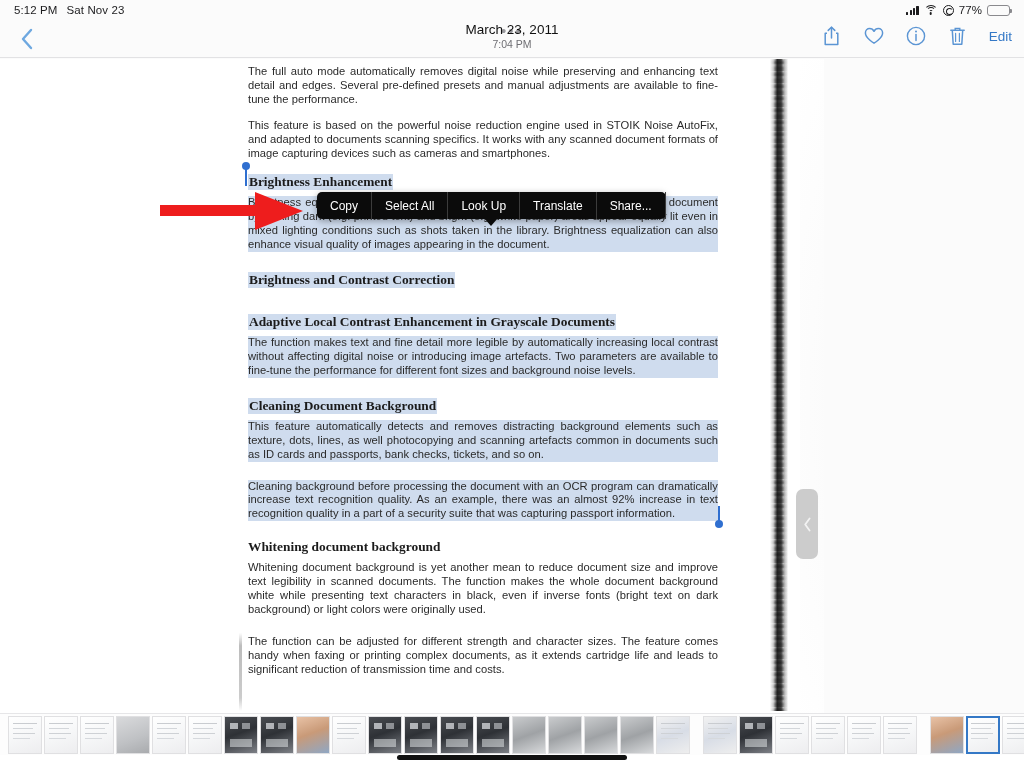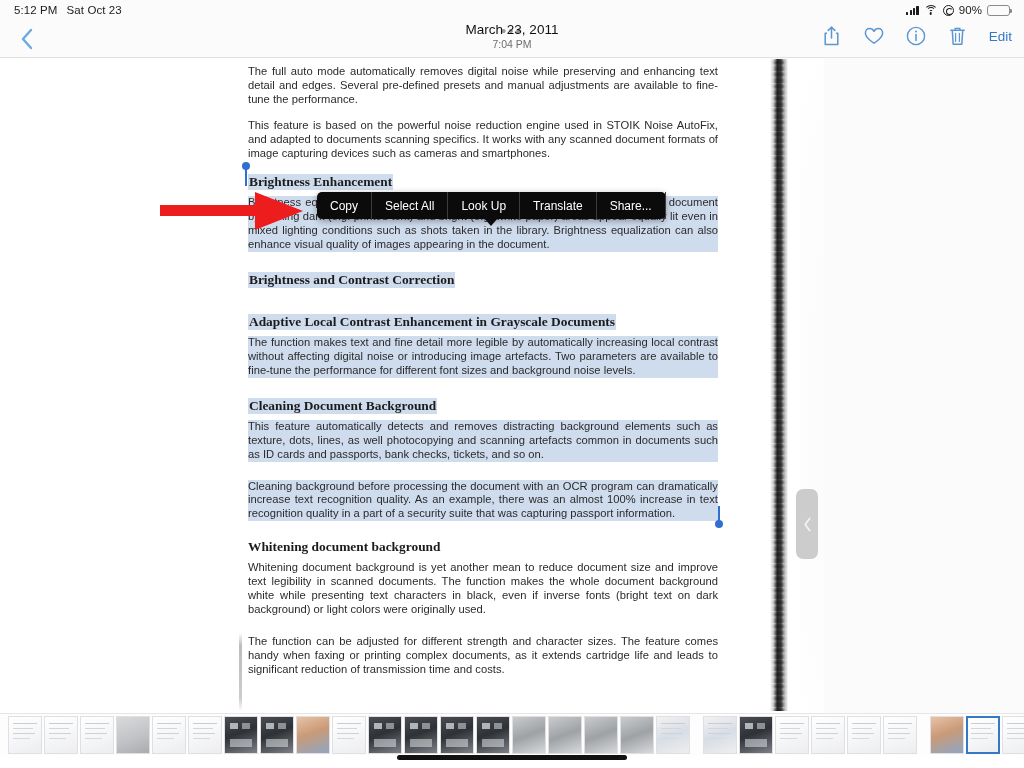--- a/index.html
+++ b/index.html
@@ -159,37 +159,37 @@
     background: #ffffff; }
 </style>
 </head>
 <body>
 
 <div id="app">
 
   <div class="statusbar">
     <div class="sb-left">
       <span>5:12 PM</span>
-      <span>Sat Oct 23</span>
+      <span>Sat Nov 23</span>
     </div>
     <div class="sb-right">
       <span class="sig">
           <i></i>
           <i></i>
           <i></i>
           <i></i>
         </span>
       <span class="wifi">
         <span></span>
           <span></span>
           <span></span>
           <span class="dot"></span>
       </span>
       <span class="lock-ico"></span>
-      <span>90%</span>
+      <span>77%</span>
       <span class="batt"><span class="fill" style="width:48%"></span></span>
     </div>
   </div>
 
   <div class="navbar">
     <div class="grabber">•••</div>
 
     <div class="back-btn">
       <svg width="13" height="22" viewBox="0 0 13 22">
         <path d="M11 2 L3 11 L11 20" fill="none" stroke="#6ea8e0" stroke-width="2.4" stroke-linecap="round" stroke-linejoin="round"></path>
@@ -268,21 +268,21 @@
         <div class="sp6"></div>
         <div class="para sel">The function makes text and fine detail more legible by automatically increasing local contrast without affecting digital noise or introducing image artefacts. Two parameters are available to fine-tune the performance for different font sizes and background noise levels.</div>
         <div class="sp18"></div>
 
         <span class="hd sel">Cleaning Document Background</span>
         <div class="sp6"></div>
         <div class="para sel">This feature automatically detects and removes distracting background elements such as texture, dots, lines, as well photocopying and scanning artefacts common in documents such as ID cards and passports, bank checks, tickets, and so on.</div>
         <div class="sp18"></div>
 
         <div style="position:relative">
-          <div class="para sel">Cleaning background before processing the document with an OCR program can dramatically increase text recognition quality. As an example, there was an almost 100% increase in text recognition quality in a part of a security suite that was capturing passport information.</div>
+          <div class="para sel">Cleaning background before processing the document with an OCR program can dramatically increase text recognition quality. As an example, there was an almost 92% increase in text recognition quality in a part of a security suite that was capturing passport information.</div>
           <span class="sel-handle end" style="right:-2px; bottom:0px; height:15px;">
               <span class="knob"></span>
             </span>
         </div>
         <div class="sp16"></div>
 
         <span class="hd">Whitening document background</span>
         <div class="sp6"></div>
         <div class="para">Whitening document background is yet another mean to reduce document size and improve text legibility in scanned documents. The function makes the whole document background white while presenting text characters in black, even if inverse fonts (bright text on dark background) or light colors were originally used.</div>
         <div class="sp18"></div>

